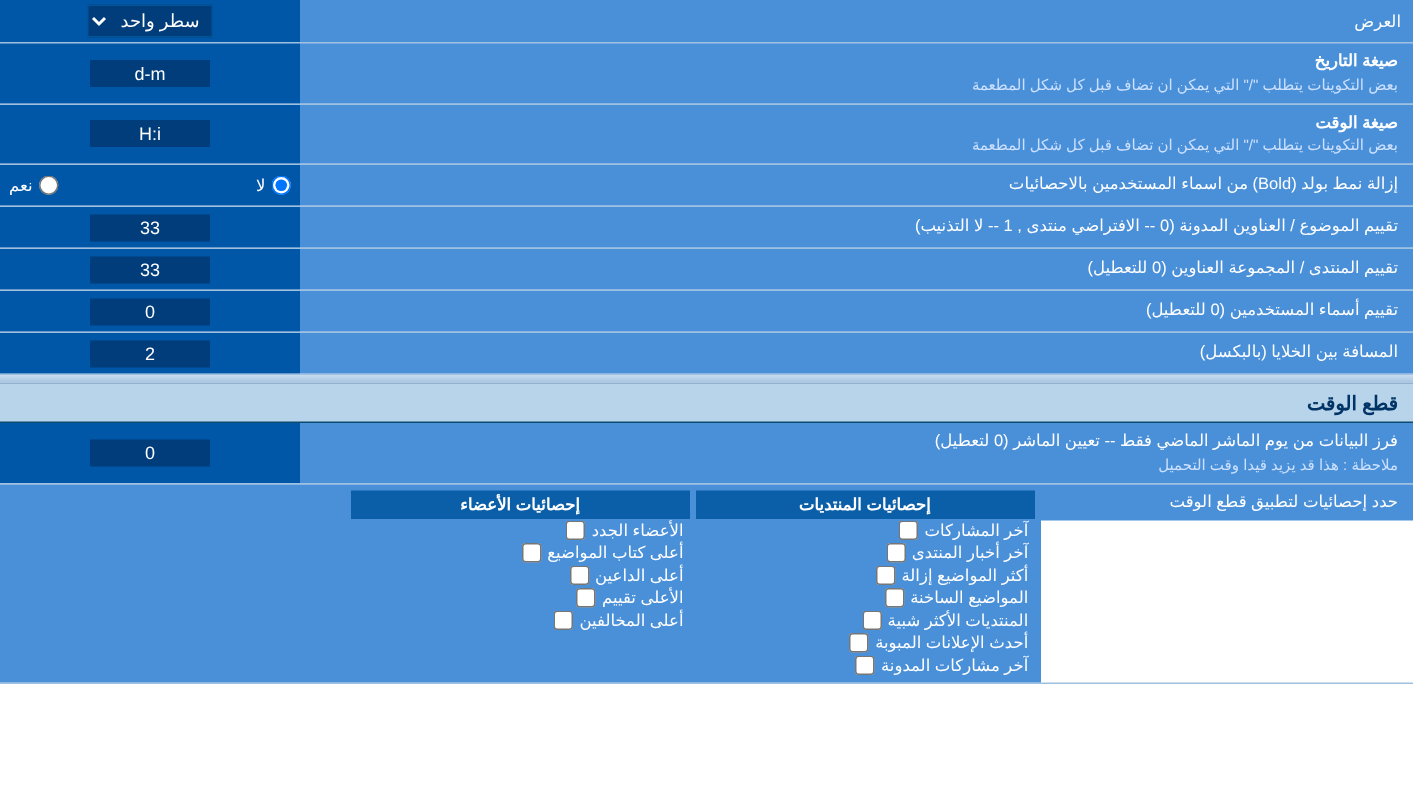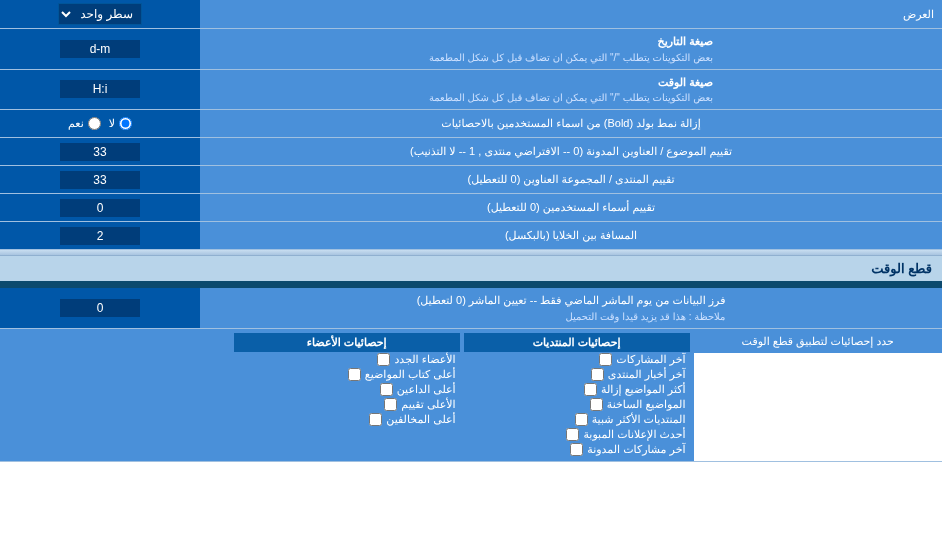--- a/index.html
+++ b/index.html
@@ -16,21 +16,21 @@
     }
 
     
     .section-header {
       background: #b8d4ea;
       color: #003366;
       font-weight: bold;
       font-size: 13px;
       padding: 5px 10px;
       text-align: right;
-      border-bottom: 7px solid #0c4a6e;
+      border-bottom: 1px solid #0c4a6e;
     }
 
     
     .top-row {
       display: flex;
       align-items: center;
       background: #4a90d9;
       border-bottom: 1px solid #a0c0e0;
       min-height: 28px;
     }
@@ -92,21 +92,21 @@
       min-height: 28px;
     }
 
     .form-row-label {
       flex: 1;
       background: #4a90d9;
       color: #fff;
       padding: 4px 10px;
       display: flex;
       align-items: center;
-      justify-content: center;
+      justify-content: flex-start;
       font-size: 11px;
       text-align: right;
       line-height: 1.5;
     }
 
     .form-row-input {
       width: 200px;
       background: #0057a8;
       display: flex;
       align-items: center;
@@ -184,21 +184,21 @@
     </div>
     <div class="form-row-input">
       <input type="text" value="H:i" style="">
     </div>
   </div>
 
   <div class="form-row">
     <div class="form-row-label">
       <span>إزالة نمط بولد (Bold) من اسماء المستخدمين بالاحصائيات</span>
     </div>
-    <div class="form-row-input" style="gap:8px; flex-direction:row-reverse; justify-content:center;">
+    <div class="form-row-input" style="gap:8px; flex-direction:row-reverse; justify-content:space-between;">
       <label class="radio-option">
         <input type="radio" name="bold_remove" value="yes" style="">
         <span>نعم</span>
       </label>
       <label class="radio-option">
         <input type="radio" name="bold_remove" value="no" checked="" style="">
         <span>لا</span>
       </label>
     </div>
   </div>

